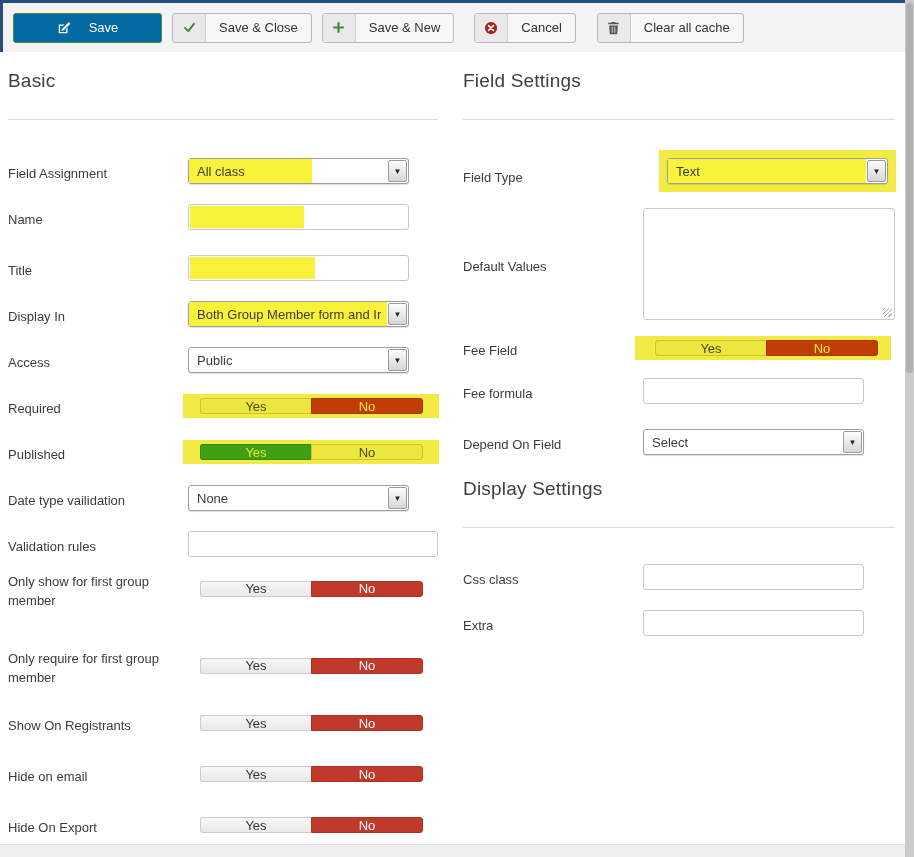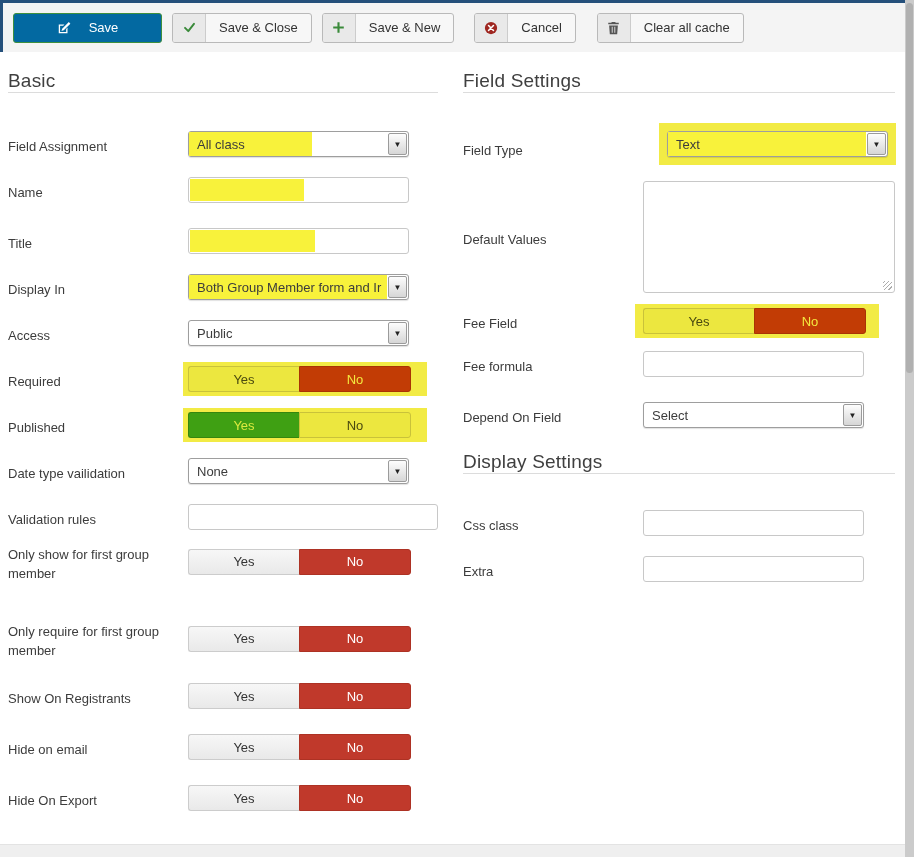--- a/index.html
+++ b/index.html
@@ -27,21 +27,21 @@
     background:#e9e9e9; border-right:1px solid #cccccc; }
   .btn-txt { display:flex; align-items:center; padding:0 13px; color:#333; }
   .btn.cancel { margin-left:10px; }
   .btn.cache { margin-left:11px; }
 
   
   .col { position:absolute; top:60px; box-sizing:border-box; }
   .col-left  { left:8px;  width:430px; }
   .col-right { left:463px; width:432px; }
   h2.sec { font-size:19px; font-weight:400; color:#3f3f3f; margin:10px 0 38px 0;
-    padding-bottom:0; border-bottom:1px solid #dcdcdc; letter-spacing:.2px; }
+    padding-bottom:27px; border-bottom:1px solid #dcdcdc; letter-spacing:.2px; }
   h2.sec2 { margin-top:23px; margin-bottom:36px; }
 
   .row { display:flex; margin-bottom:20px; min-height:26px; align-items:center; }
   .row .lbl { width:180px; flex:0 0 180px; padding-top:5px; line-height:19px; color:#3c3c3c; }
   .mb25 { margin-bottom:25px; } .mb26 { margin-bottom:10px; } .mb34 { margin-bottom:34px; }
   .mb23 { margin-bottom:23px; } .mb17 { margin-bottom:17px; } .mb15 { margin-bottom:15px; }
   .mb16 { margin-bottom:16px; }
 
   
   .input { width:219px; height:24px; border:1px solid #c8c8c8; border-radius:3px; background:#fff;
@@ -53,21 +53,21 @@
   .select { width:219px; height:24px; border:1px solid #9e9e9e; border-radius:3px; background:#fff;
     display:flex; align-items:stretch; position:relative; box-shadow:0 1px 1px rgba(0,0,0,.12); cursor:pointer; }
   .select-text { flex:1; position:relative; display:flex; align-items:center; padding:0 8px; overflow:hidden; white-space:nowrap; color:#3c3c3c; }
   .select-text .txt { position:relative; z-index:1; }
   .select-text .fill { position:absolute; left:0; top:0; bottom:0; background:#f8f23b; z-index:0; }
   .f62 { width:62%; } .f100 { width:100%; }
   .select-arrow { width:17px; margin:1px; border:1px solid #9b9b9b; border-radius:2px;
     background:linear-gradient(#fdfdfd,#d6d6d6); display:flex; align-items:center; justify-content:center;
     font-size:8px; color:#222; }
 
-  .toggle { display:flex; width:223px; height:26px; box-sizing:border-box; }
+  .toggle { display:flex; width:223px; height:16px; box-sizing:border-box;margin-left:12px; }
   .tg { flex:1; display:flex; align-items:center; justify-content:center; box-sizing:border-box; cursor:pointer; }
   .tg-yes { background:linear-gradient(#f7f7f7,#e9e9e9); border:1px solid #ccc; border-right:none;
     border-radius:3px 0 0 3px; color:#333; }
   .tg-no-sel { background:#c0392b; border:1px solid #ad3224; border-radius:0 3px 3px 0; color:#fff; }
   
   .hl-wrap { background:#f2eb45; padding:4px 16px 4px 5px; display:inline-block;margin-left:16px; }
   .hl-wrap.ft { padding:8px; }
   .hl-wrap .toggle { }
   .tg-yes-hl { background:#ece73f; border:1px solid #c9c23a; border-right:none; border-radius:3px 0 0 3px; color:#4a4a10; }
   .tg-no-hl { background:#c23c05; border:1px solid #a93404; border-radius:0 3px 3px 0; color:#f3e93f; }

